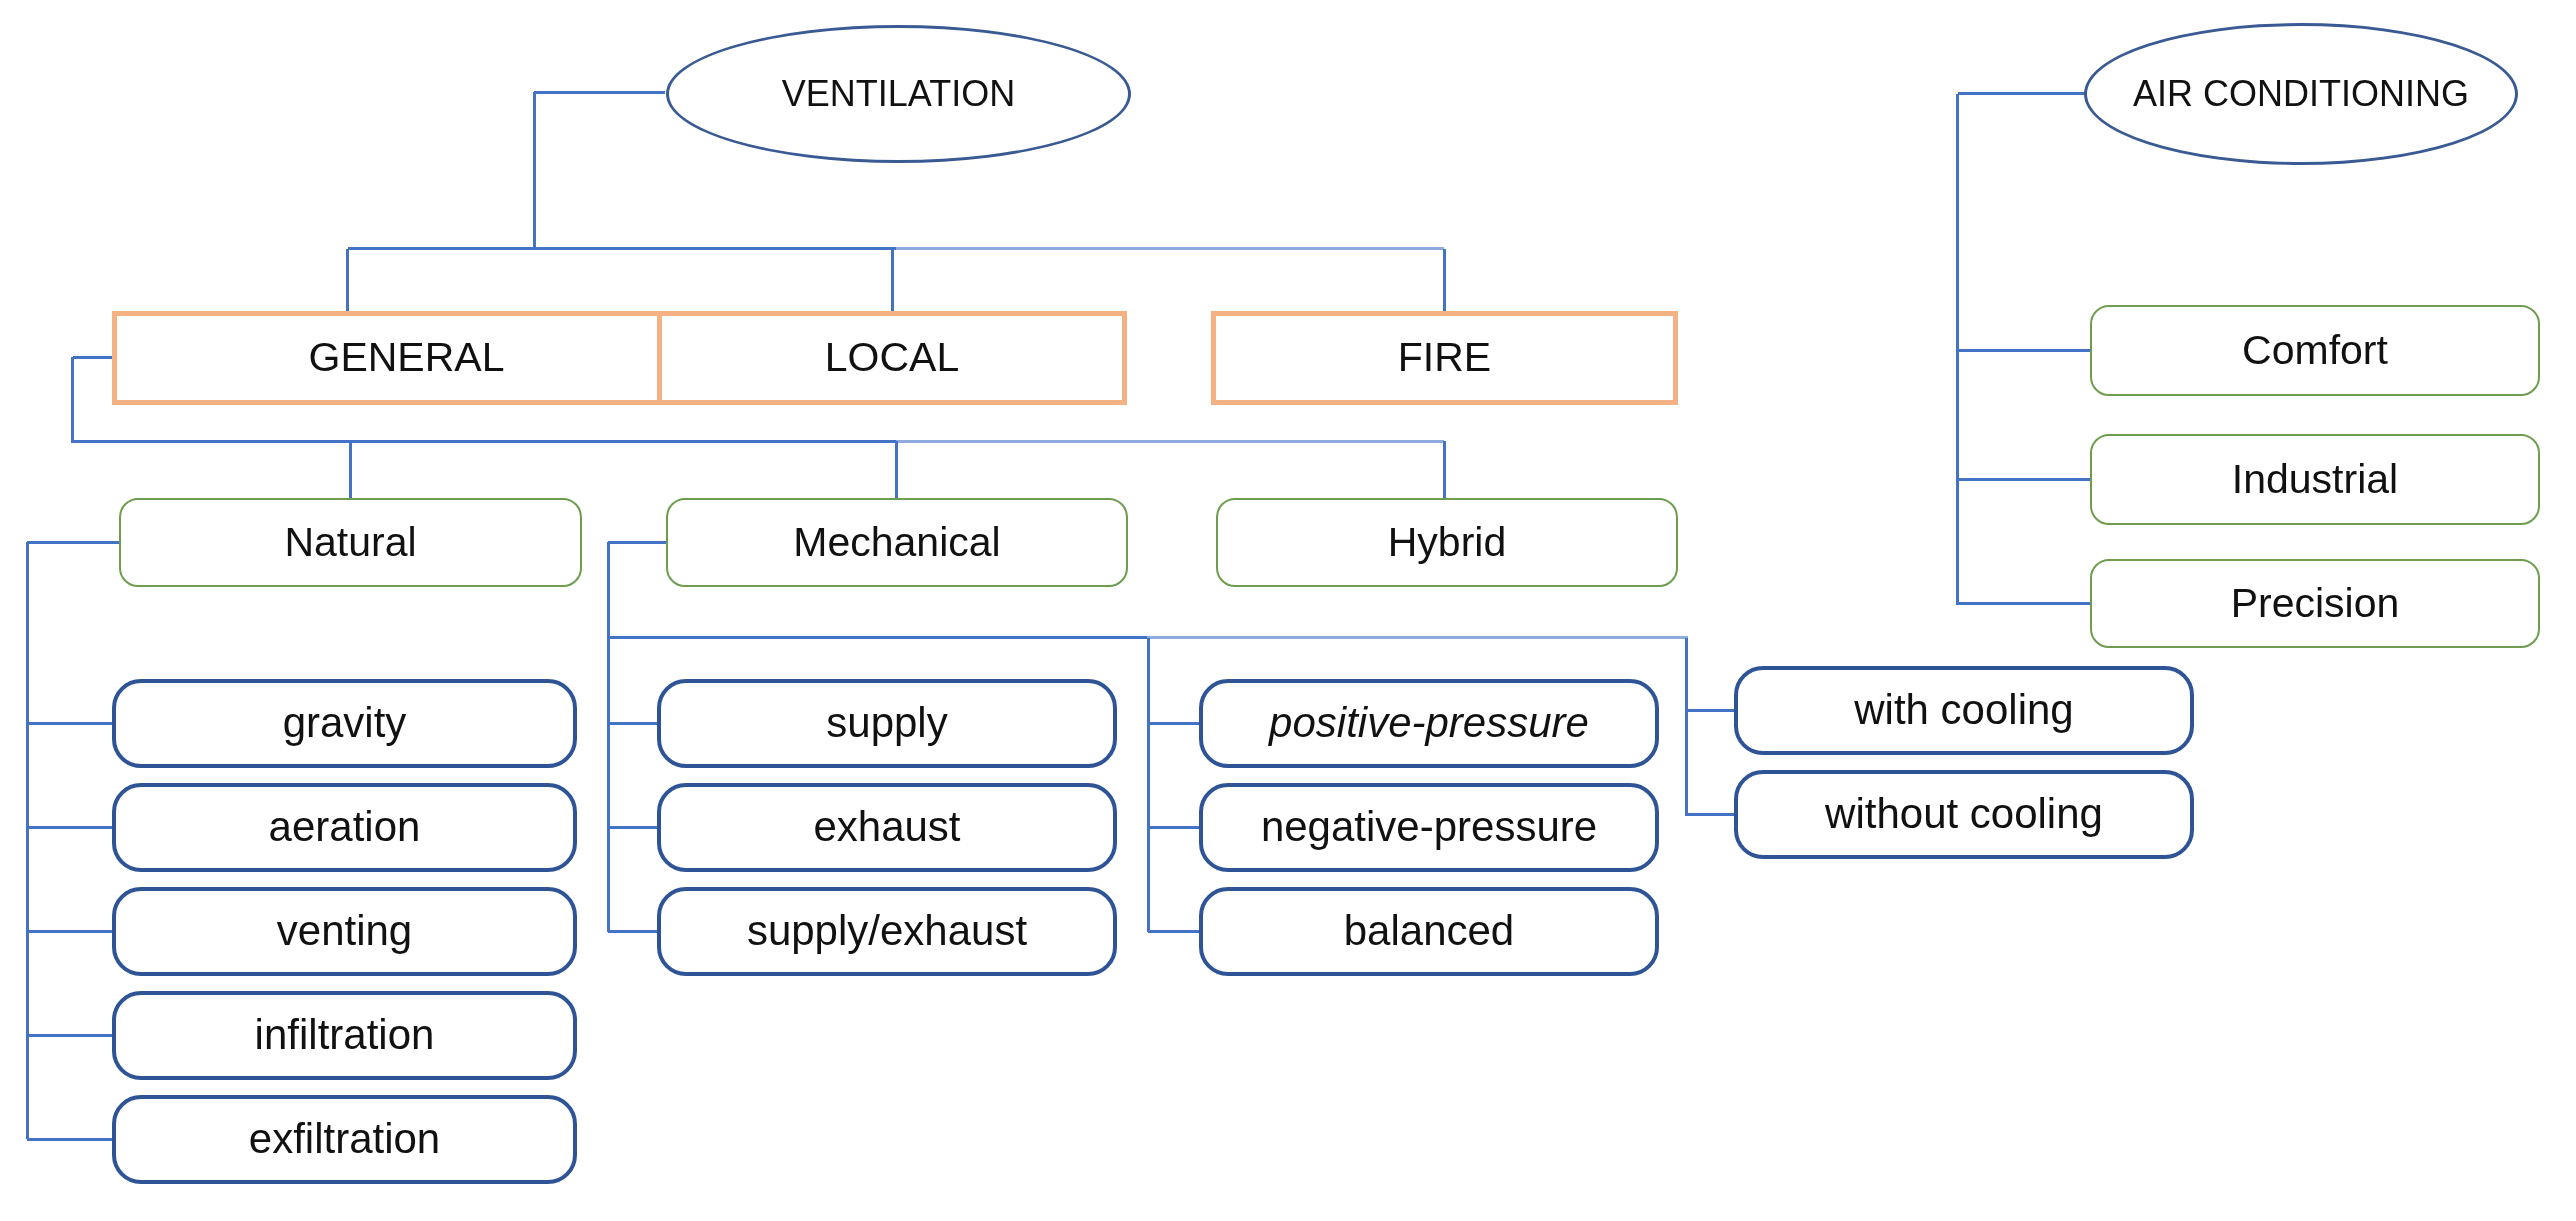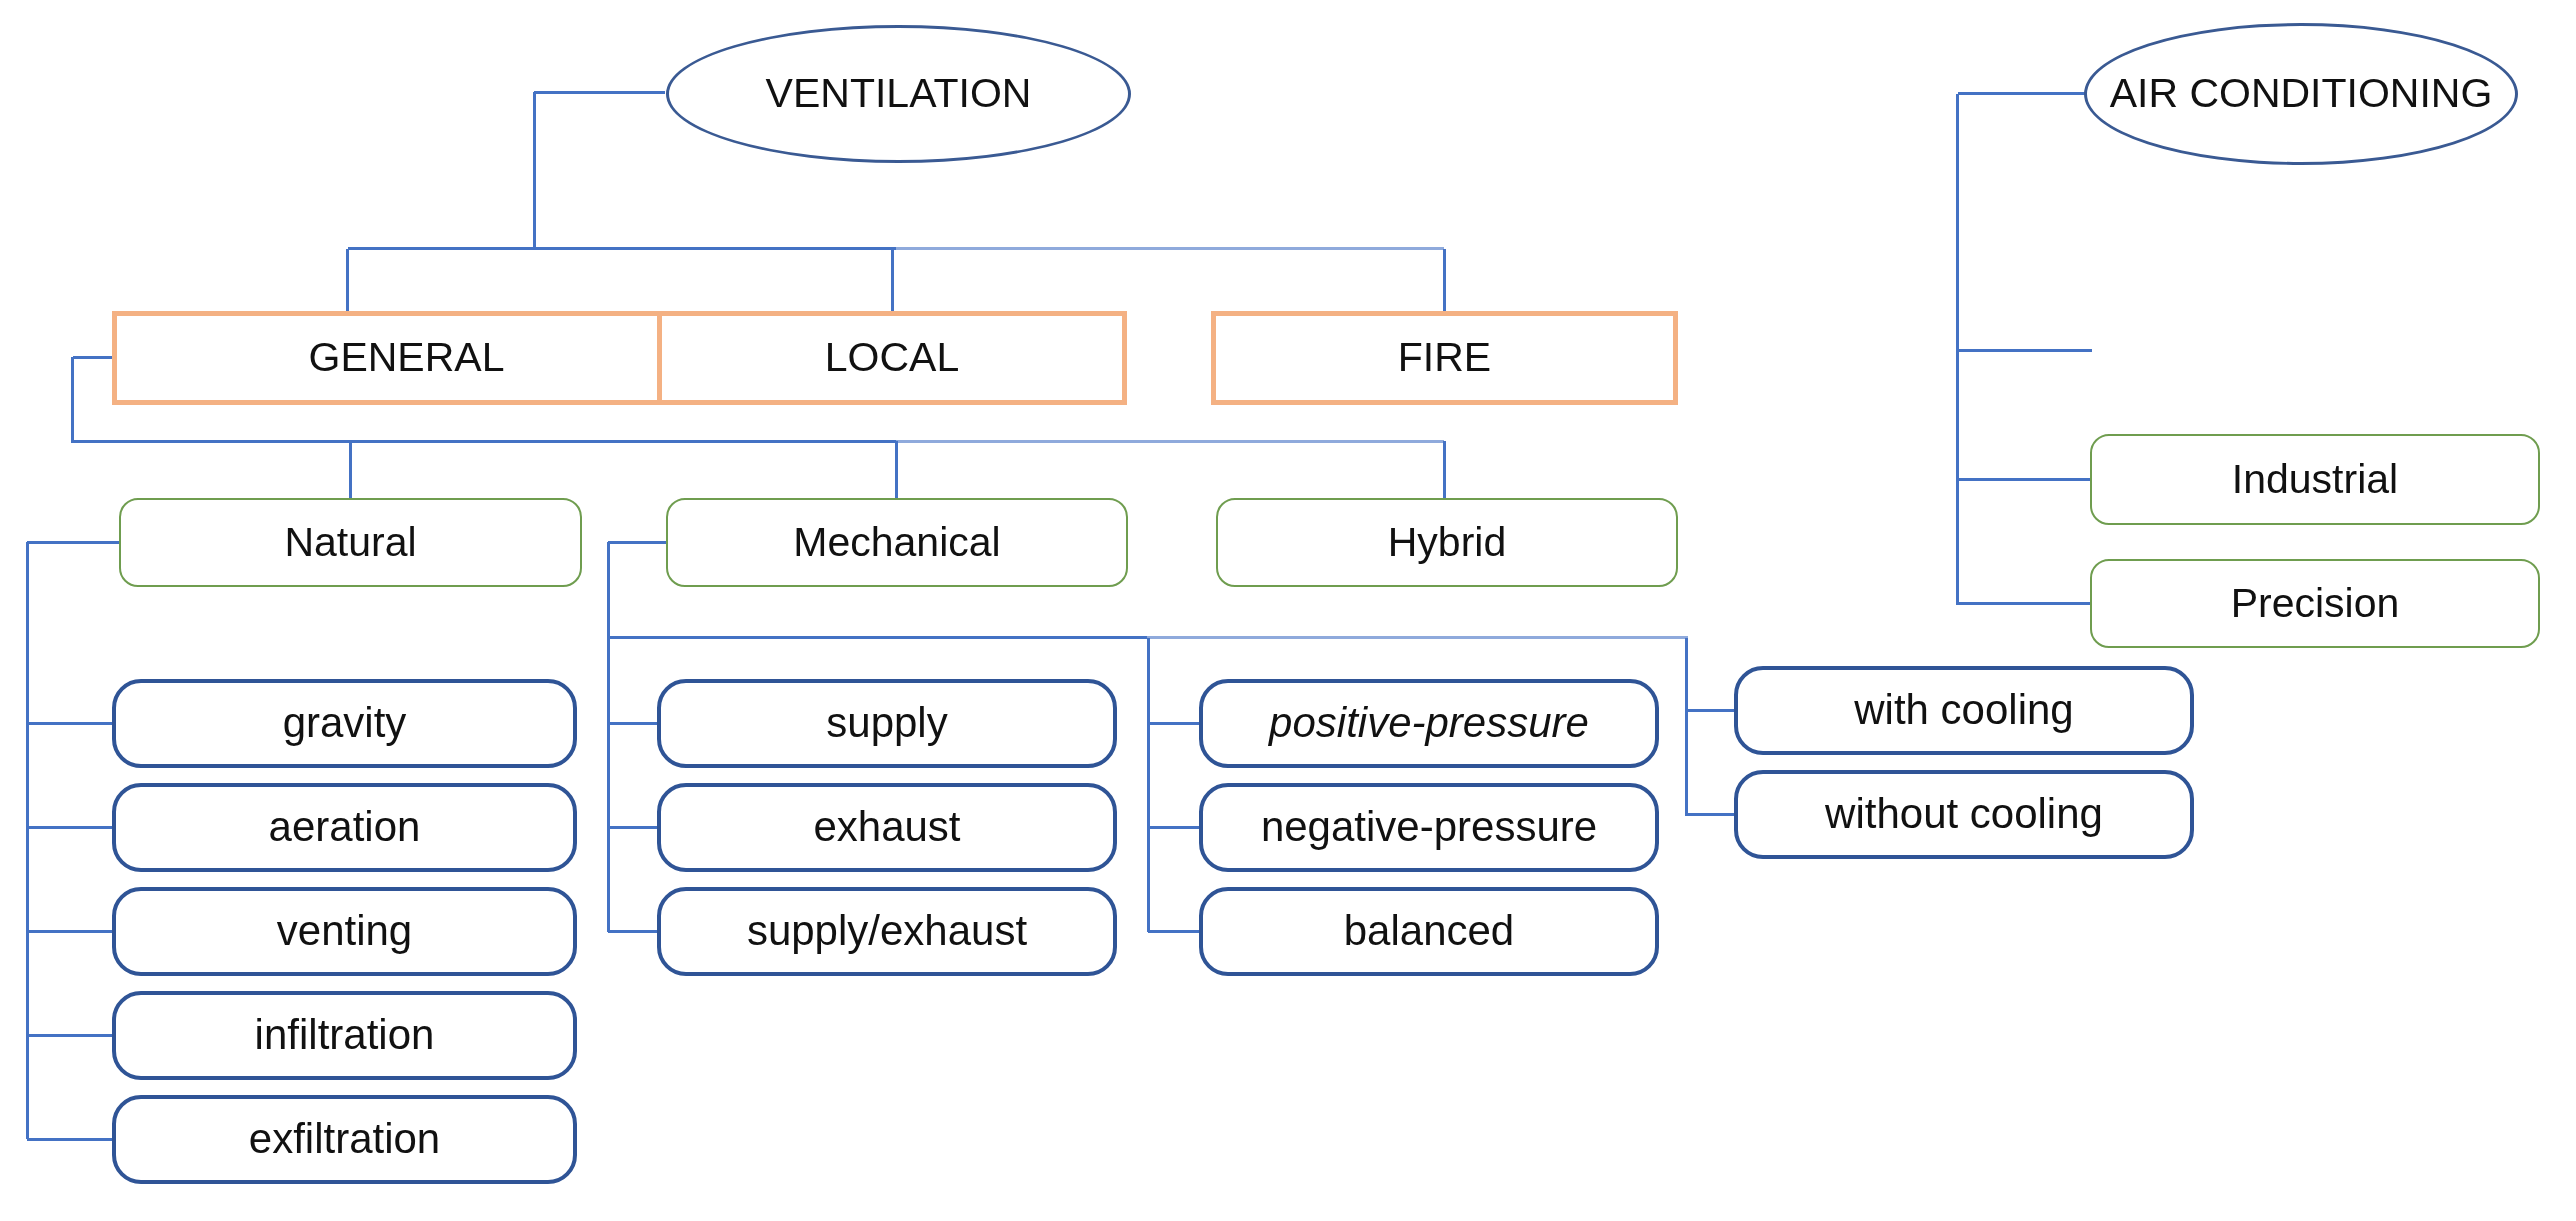--- a/index.html
+++ b/index.html
@@ -17,21 +17,21 @@
     text-align:center;
     background:#fff;
     font-size:41px;
     line-height:1.05;
     white-space:nowrap;
     box-sizing:border-box;
   }
   .ellipse{
     border:3.8px solid var(--root_border,#3A5A93);
     border-radius:50%;
-    font-size:41px;
+    font-size:36px;
   }
   .cat{
     border:5.1px solid var(--category_border,#F4B183);
     border-radius:0;
   }
   .type{
     border:2.6px solid var(--type_border,#6F9D4F);
     border-radius:19px;
   }
   .leaf{
@@ -97,20 +97,21 @@
   <div class="node ellipse" style="left:666px;top:25px;width:465px;height:138px;">VENTILATION</div>
   <div class="node ellipse" style="left:2084px;top:23px;width:434px;height:142px;">AIR CONDITIONING</div>
 
   <div class="node cat" style="left:112px;top:311px;width:562px;height:94px;padding-left:27px;">GENERAL</div>
   <div class="node cat" style="left:657px;top:311px;width:470px;height:94px;">LOCAL</div>
   <div class="node cat" style="left:1211px;top:311px;width:467px;height:94px;">FIRE</div>
 
   <div class="node type" style="left:119px;top:498px;width:463px;height:89px;">Natural</div>
   <div class="node type" style="left:666px;top:498px;width:462px;height:89px;">Mechanical</div>
   <div class="node type" style="left:1216px;top:498px;width:462px;height:89px;">Hybrid</div>
+  <div class="node type" style="left:2090px;top:305px;width:450px;height:91px;">Comfort</div>
   <div class="node type" style="left:2090px;top:434px;width:450px;height:91px;">Industrial</div>
   <div class="node type" style="left:2090px;top:559px;width:450px;height:89px;">Precision</div>
 
   <div class="node leaf" style="left:112px;top:679px;width:465px;height:89px;">gravity</div>
   <div class="node leaf" style="left:112px;top:783px;width:465px;height:89px;">aeration</div>
   <div class="node leaf" style="left:112px;top:887px;width:465px;height:89px;">venting</div>
   <div class="node leaf" style="left:112px;top:991px;width:465px;height:89px;">infiltration</div>
   <div class="node leaf" style="left:112px;top:1095px;width:465px;height:89px;">exfiltration</div>
 
   <div class="node leaf" style="left:657px;top:679px;width:460px;height:89px;">supply</div>

